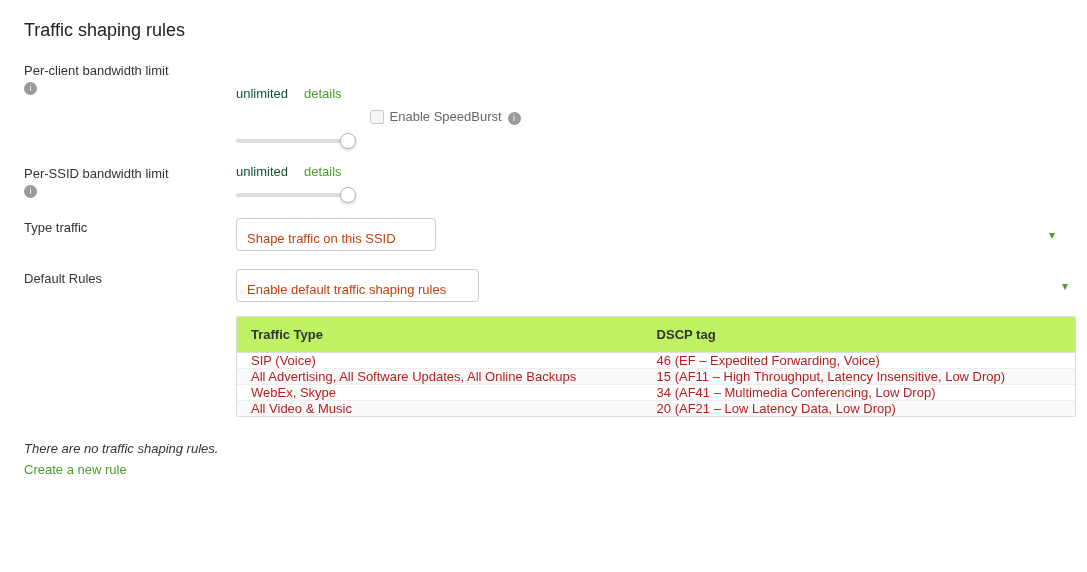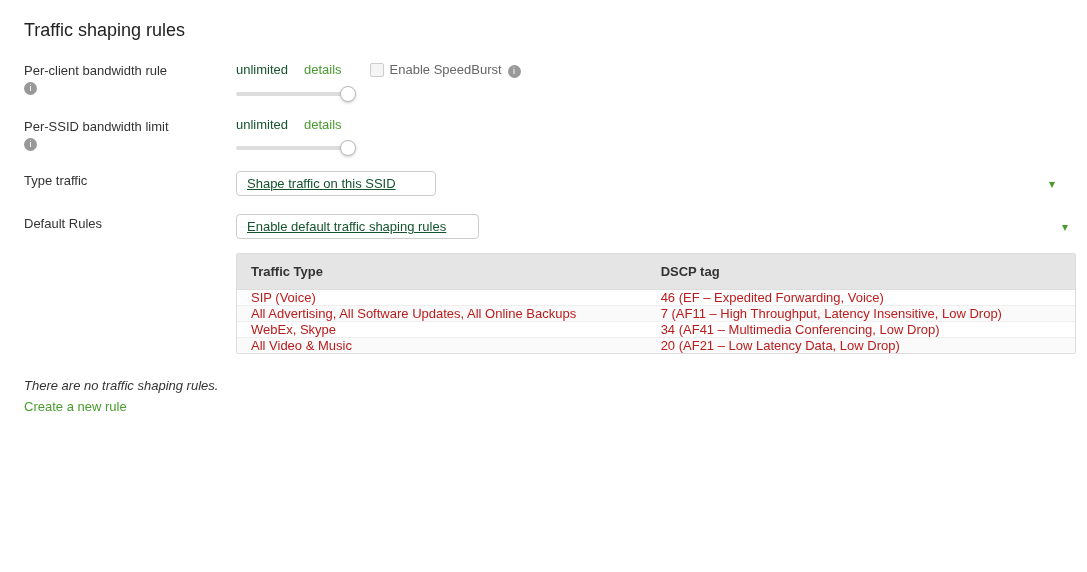--- a/index.html
+++ b/index.html
@@ -91,20 +91,21 @@
       background: #fff;
       border: 1px solid #bbb;
       box-shadow: 0 1px 3px rgba(0,0,0,0.2);
       cursor: pointer;
     }
     .speedburst-row {
       display: flex;
       align-items: center;
       gap: 6px;
       margin-left: 20px;
+      margin-top: 47px;
     }
     .checkbox-disabled {
       width: 14px;
       height: 14px;
       border: 1px solid #ccc;
       background: #f5f5f5;
       display: inline-block;
       border-radius: 2px;
     }
     .speedburst-label {
@@ -114,27 +115,26 @@
     .select-wrapper {
       position: relative;
       display: inline-block;
     }
     .form-select {
       appearance: none;
       -webkit-appearance: none;
       background: #fff;
       border: 1px solid #ccc;
       border-radius: 4px;
-      padding: 4px 28px 4px 10px;
-      font-size: 13px;
-      color: #14532d;
+      padding: 12px 28px 4px 10px;
+      font-size: 13px;
+      color: #c2410c;
       cursor: pointer;
       outline: none;
       min-width: 200px;
-      text-decoration: underline;
     }
     .select-arrow {
       position: absolute;
       right: 8px;
       top: 50%;
       transform: translateY(-50%);
       pointer-events: none;
       color: #4a9c2e;
       font-size: 12px;
     }
@@ -143,21 +143,21 @@
       border: 1px solid #ddd;
       border-radius: 2px;
       overflow: hidden;
       min-width: 840px;
     }
     .data-table {
       width: 100%;
       border-collapse: collapse;
     }
     .data-table thead tr {
-      background: #e5e5e5;
+      background: #bef264;
     }
     .data-table th {
       padding: 10px 14px;
       text-align: left;
       font-weight: 600;
       font-size: 13px;
       color: #333;
       border-bottom: 1px solid #ddd;
     }
     .data-table td {
@@ -195,21 +195,21 @@
 <body>
 
 
 
 <h1 class="page-title">Traffic shaping rules</h1>
 
 <div class="form-section">
 
   <div class="form-row">
     <div class="form-label-col">
-      <span class="form-label">Per-client bandwidth rule</span>
+      <span class="form-label">Per-client bandwidth limit</span>
       <span class="info-icon">i</span>
     </div>
     <div class="form-control-col">
       <div class="bandwidth-row">
         <span class="bandwidth-value">unlimited</span>
         <a class="details-link" href="#">details</a>
         <div class="speedburst-row">
           <div class="checkbox-disabled"></div>
           <span class="speedburst-label">Enable SpeedBurst</span>
           <span class="info-icon">i</span>
@@ -272,21 +272,21 @@
               <th>DSCP tag</th>
             </tr>
           </thead>
           <tbody id="table-body">
           <tr>
                 <td>SIP (Voice)</td>
                 <td>46 (EF – Expedited Forwarding, Voice)</td>
               </tr>
               <tr>
                 <td>All Advertising, All Software Updates, All Online Backups</td>
-                <td>7 (AF11 – High Throughput, Latency Insensitive, Low Drop)</td>
+                <td>15 (AF11 – High Throughput, Latency Insensitive, Low Drop)</td>
               </tr>
               <tr>
                 <td>WebEx, Skype</td>
                 <td>34 (AF41 – Multimedia Conferencing, Low Drop)</td>
               </tr>
               <tr>
                 <td>All Video &amp; Music</td>
                 <td>20 (AF21 – Low Latency Data, Low Drop)</td>
               </tr>
             </tbody>

